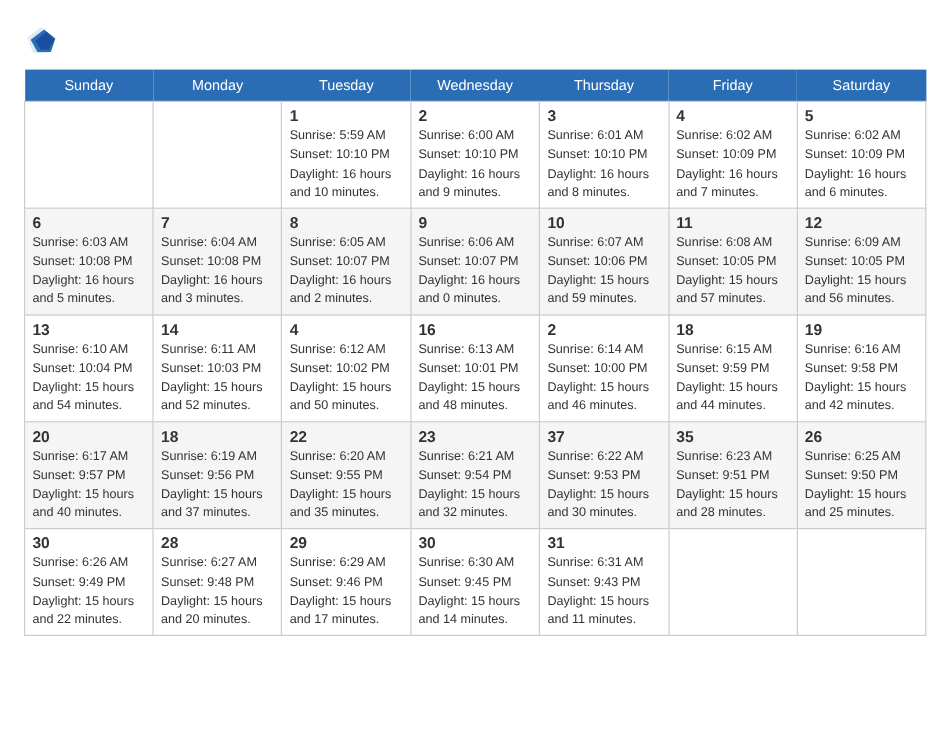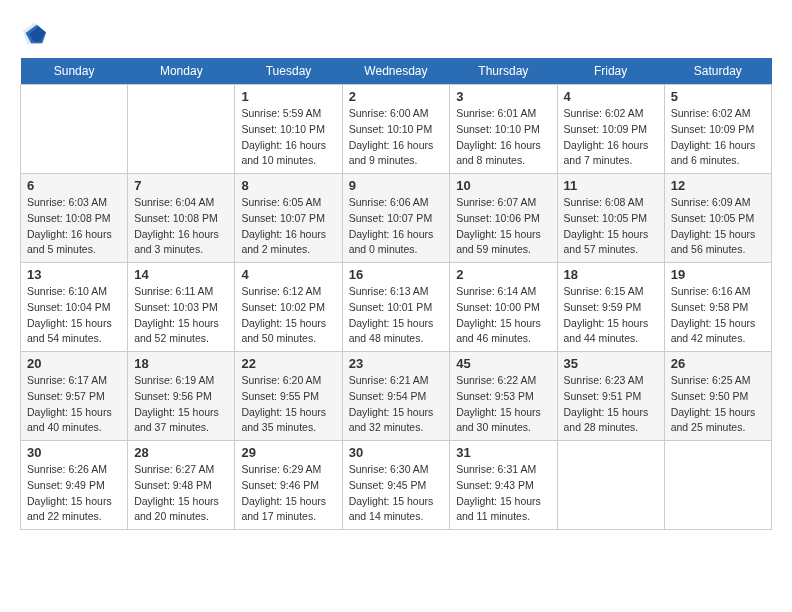--- a/index.html
+++ b/index.html
@@ -214,21 +214,21 @@
         </td>
         <td>
           <span class="day-num">22</span>
           <div class="day-detail">Sunrise: 6:20 AM<br>Sunset: 9:55 PM<br>Daylight: 15 hours and 35 minutes.</div>
         </td>
         <td>
           <span class="day-num">23</span>
           <div class="day-detail">Sunrise: 6:21 AM<br>Sunset: 9:54 PM<br>Daylight: 15 hours and 32 minutes.</div>
         </td>
         <td>
-          <span class="day-num">45</span>
+          <span class="day-num">37</span>
           <div class="day-detail">Sunrise: 6:22 AM<br>Sunset: 9:53 PM<br>Daylight: 15 hours and 30 minutes.</div>
         </td>
         <td>
           <span class="day-num">35</span>
           <div class="day-detail">Sunrise: 6:23 AM<br>Sunset: 9:51 PM<br>Daylight: 15 hours and 28 minutes.</div>
         </td>
         <td>
           <span class="day-num">26</span>
           <div class="day-detail">Sunrise: 6:25 AM<br>Sunset: 9:50 PM<br>Daylight: 15 hours and 25 minutes.</div>
         </td>

